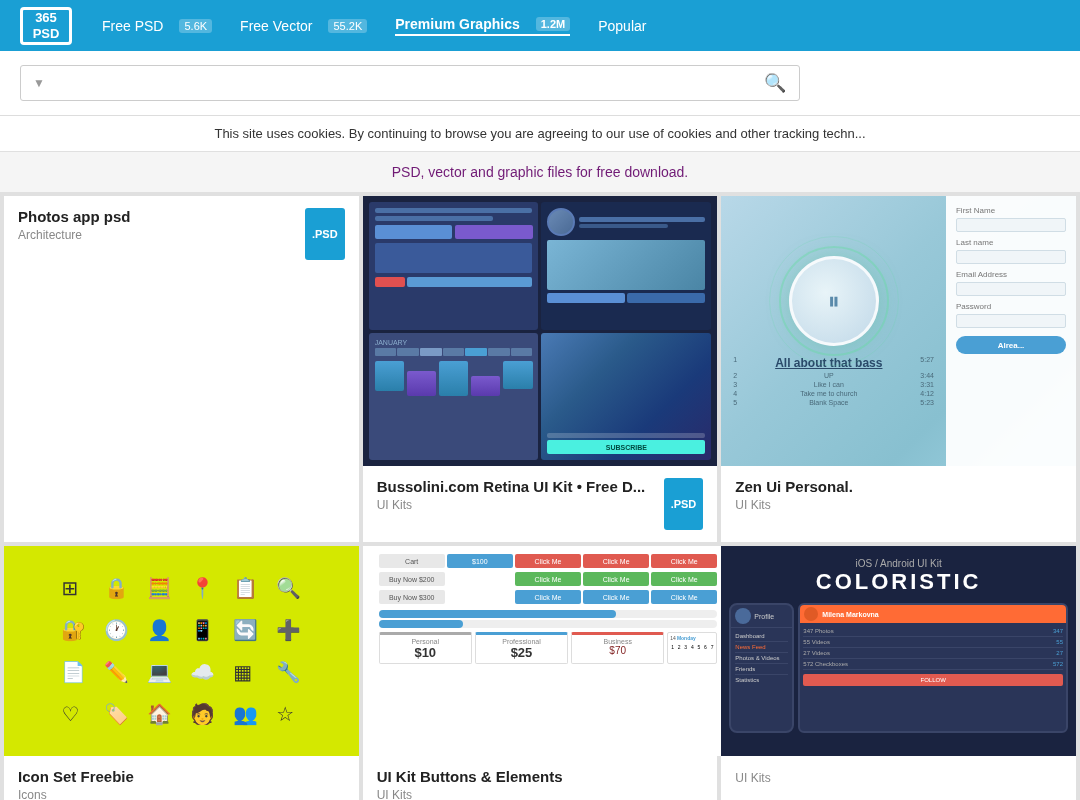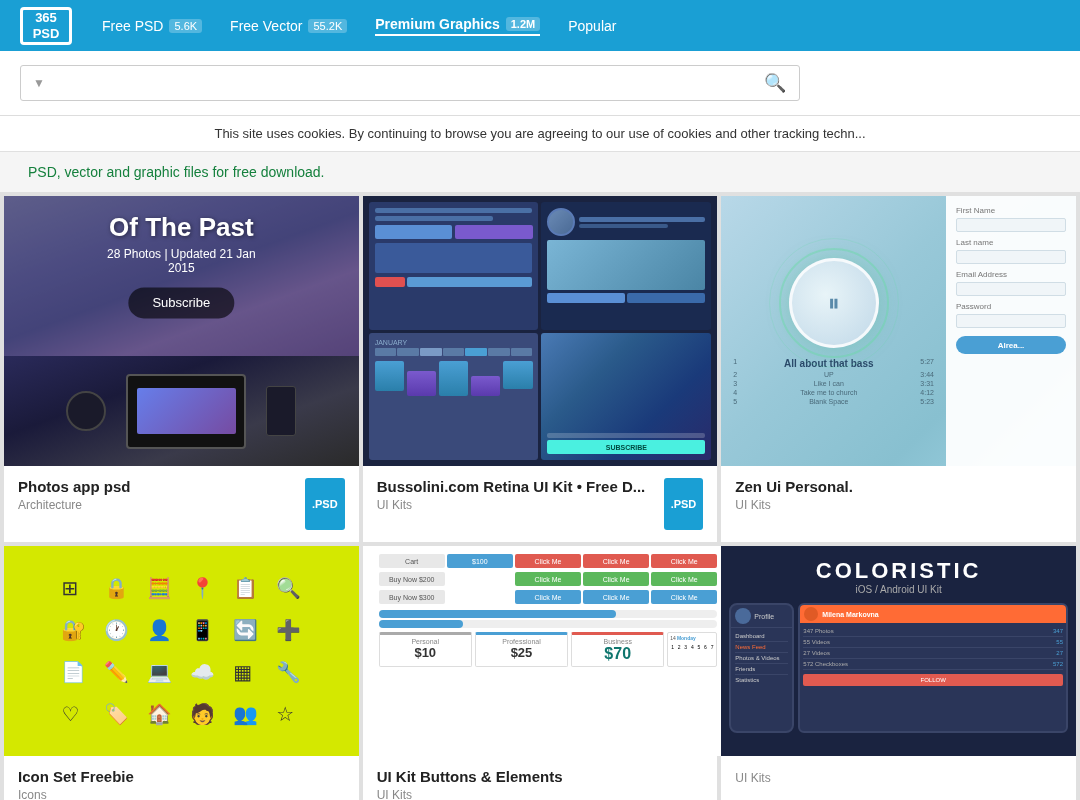--- a/index.html
+++ b/index.html
@@ -31,21 +31,21 @@
       align-items: center;
       justify-content: center;
     }
     .logo-text { font-size: 13px; line-height: 1.2; text-align: center; color: white; font-weight: bold; }
     .nav-item {
       color: white;
       font-size: 14px;
       cursor: pointer;
       display: flex;
       align-items: center;
-      gap: 6px;
+      gap: 16px;
       text-decoration: none;
       white-space: nowrap;
     }
     .nav-item.active { border-bottom: 2px solid white; padding-bottom: 2px; }
     .badge {
       background: rgba(255,255,255,0.25);
       color: white;
       font-size: 11px;
       padding: 1px 5px;
       border-radius: 3px;
@@ -85,22 +85,23 @@
       font-size: 13px;
       color: #333;
       border-bottom: 1px solid #e0e0e0;
       text-align: center;
     }
 
     
     .subtitle {
       padding: 12px 28px;
       font-size: 14px;
-      color: #15803d;
+      color: #701a75;
       background: #f5f5f5;
+      text-align: center;
     }
 
     
     .grid {
       display: grid;
       grid-template-columns: repeat(3, 1fr);
       gap: 4px;
       padding: 4px;
       background: #e0e0e0;
     }
@@ -202,39 +203,20 @@
   <span>This site uses cookies. By continuing to browse you are agreeing to our use of cookies and other tracking techn...</span>
 </div>
 
 <div class="subtitle">
   <span>PSD, vector and graphic files for free download.</span>
 </div>
 
 <div class="grid">
 
   <div class="card">
-    <div class="card-image">
-      <div class="card1-img" style="width:100%;height:270px;position:relative;display:flex;flex-direction:column;">
-        <div style="flex:1;background:linear-gradient(160deg,#7a8aaa 0%,#5a6a9a 30%,#4a5a8a 50%,#8a7aaa 70%,#6a5a8a 100%);position:relative;overflow:hidden;">
-          <div style="position:absolute;top:0;left:0;width:100%;height:100%;background:rgba(60,40,100,0.45);"></div>
-          <div style="position:absolute;top:50%;left:50%;transform:translate(-50%,-60%);text-align:center;color:white;z-index:2;">
-            <h2 style="font-size:26px;font-weight:bold;text-shadow:1px 1px 4px rgba(0,0,0,0.5);">Of The Past</h2>
-            <p style="font-size:12px;margin:4px 0 12px;">28 Photos | Updated 21 Jan 2015</p>
-            <button class="subscribe-btn">Subscribe</button>
-          </div>
-        </div>
-        <div style="height:110px;background:linear-gradient(160deg,#2a2a5a,#1a1a3a,#3a3a4a,#2a2a2a);display:flex;align-items:center;justify-content:center;gap:20px;padding:0 20px;">
-          <div style="width:40px;height:40px;background:#1a1a2a;border-radius:50%;border:2px solid #444;"></div>
-          <div style="width:120px;height:75px;background:#111;border-radius:4px;border:2px solid #555;display:flex;flex-direction:column;align-items:center;justify-content:center;">
-            <div style="background:linear-gradient(135deg,#667eea,#764ba2);width:85%;height:65%;border-radius:2px;"></div>
-          </div>
-          <div style="width:30px;height:50px;background:#1a1a2a;border-radius:3px;border:1px solid #444;"></div>
-        </div>
-      </div>
-    </div>
     <div class="card-info">
       <div>
         <div class="card-title">Photos app psd</div>
         <div class="card-category">Architecture</div>
       </div>
       <div class="card-badge">.PSD</div>
     </div>
   </div>
 
   <div class="card">
@@ -312,21 +294,21 @@
 
         <div style="flex:1;padding:12px;display:flex;flex-direction:column;align-items:center;justify-content:center;">
           <div style="width:90px;height:90px;border-radius:50%;background:radial-gradient(circle at 40% 40%,#e8f4f8,#c0d8e8);border:3px solid rgba(255,255,255,0.8);position:relative;display:flex;align-items:center;justify-content:center;box-shadow:0 0 20px rgba(100,200,160,0.5);">
             <div style="position:absolute;width:110px;height:110px;border-radius:50%;border:2px solid rgba(100,220,160,0.4);"></div>
             <div style="position:absolute;width:130px;height:130px;border-radius:50%;border:1px solid rgba(100,220,160,0.2);"></div>
             <span style="font-size:24px;color:#5a8aaa;">⏸</span>
           </div>
           <div style="margin-top:10px;width:100%;">
             <div style="display:flex;justify-content:space-between;font-size:7px;color:#4a6a7a;margin-bottom:2px;">
               <span>1</span>
-                <span style="font-size:10px;font-weight:bold;color:#2a4a6a;">All about that bass</span>
+                <span style="font-size:12px;font-weight:bold;color:#2a4a6a;text-decoration:underline;">All about that bass</span>
                 <span>5:27</span>
             </div>
             <div style="display:flex;justify-content:space-between;font-size:7px;color:#4a6a7a;margin-bottom:2px;">
               <span>2</span>
                 <span style="font-size:7px;">UP</span>
                 <span>3:44</span>
             </div>
             <div style="display:flex;justify-content:space-between;font-size:7px;color:#4a6a7a;margin-bottom:2px;">
               <span>3</span>
                 <span style="font-size:7px;">Like I can</span>
@@ -444,21 +426,21 @@
           <div style="flex:1;border:1px solid #ddd;border-top:3px solid #aaa;border-radius:2px;padding:3px;text-align:center;">
             <div style="font-size:7px;color:#888;">Personal</div>
             <div style="font-size:13px;font-weight:bold;color:#333;">$10</div>
           </div>
           <div style="flex:1;border:1px solid #ddd;border-top:3px solid #4a9fd4;border-radius:2px;padding:3px;text-align:center;">
             <div style="font-size:7px;color:#888;">Professional</div>
             <div style="font-size:13px;font-weight:bold;color:#333;">$25</div>
           </div>
           <div style="flex:1;border:1px solid #ddd;border-top:3px solid #e05a50;border-radius:2px;padding:3px;text-align:center;">
             <div style="font-size:7px;color:#888;">Business</div>
-            <div style="font-size:16px;font-weight:bold;color:#0f766e;">$70</div>
+            <div style="font-size:10px;font-weight:normal;color:#7f1d1d;">$70</div>
           </div>
           <div style="width:50px;border:1px solid #ddd;border-radius:2px;overflow:hidden;">
             <div style="display:grid;grid-template-columns:repeat(7,1fr);gap:1px;padding:2px;font-size:5px;color:#555;text-align:center;">
               <div>14</div>
                 <div style="color:#4a9fd4;font-weight:bold;">Monday</div>
             </div>
             <div style="display:grid;grid-template-columns:repeat(7,1fr);font-size:5px;text-align:center;padding:1px;">
               <div>1</div>
                 <div>2</div>
                 <div>3</div>
@@ -476,22 +458,22 @@
         <div class="card-title">UI Kit Buttons &amp; Elements</div>
         <div class="card-category">UI Kits</div>
       </div>
     </div>
   </div>
 
   <div class="card">
     <div class="card-image" style="height:210px;">
       <div style="background:#1a2340;width:100%;height:210px;position:relative;overflow:hidden;">
         <div style="text-align:center;padding:12px 0 8px;color:white;">
+          <div style="font-size:10px;color:#aaa;">iOS / Android UI Kit</div>
           <div style="font-size:22px;font-weight:bold;letter-spacing:3px;">COLORISTIC</div>
-          <div style="font-size:10px;color:#aaa;">iOS / Android UI Kit</div>
         </div>
         <div style="display:flex;gap:4px;padding:0 8px;">
 
           <div style="width:65px;height:130px;background:#2a3558;border-radius:8px;border:2px solid #3a4568;overflow:hidden;">
             <div style="display:flex;align-items:center;padding:3px 4px;border-bottom:1px solid #3a4568;">
               <div style="width:16px;height:16px;border-radius:50%;background:#4a6a9a;margin-right:3px;"></div>
               <div style="font-size:7px;color:#ccc;">Profile</div>
             </div>
             <div style="padding:3px 4px;">
               <div style="font-size:6px;color:#ccc;padding:2px 0;border-bottom:1px solid #3a4568;">Dashboard</div>

